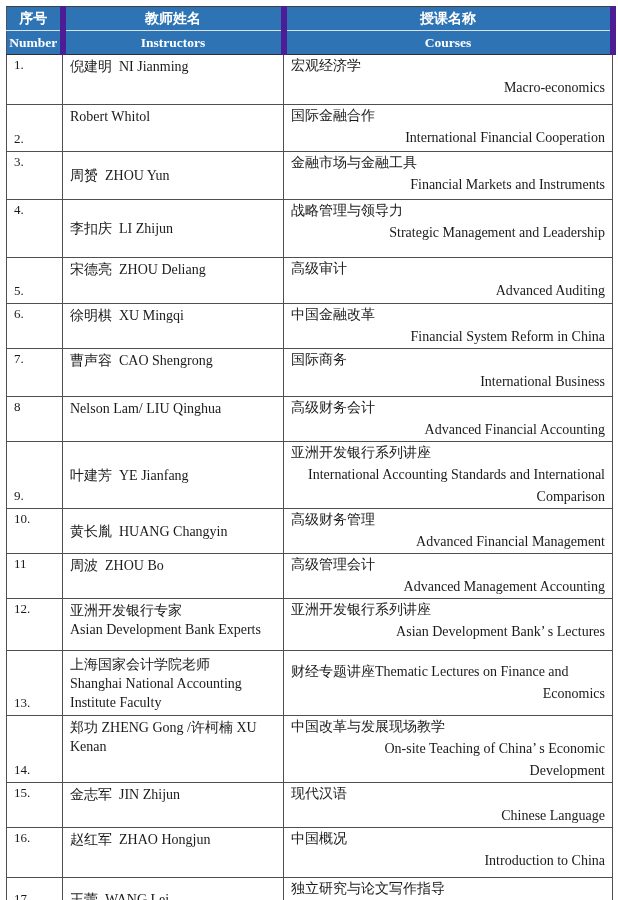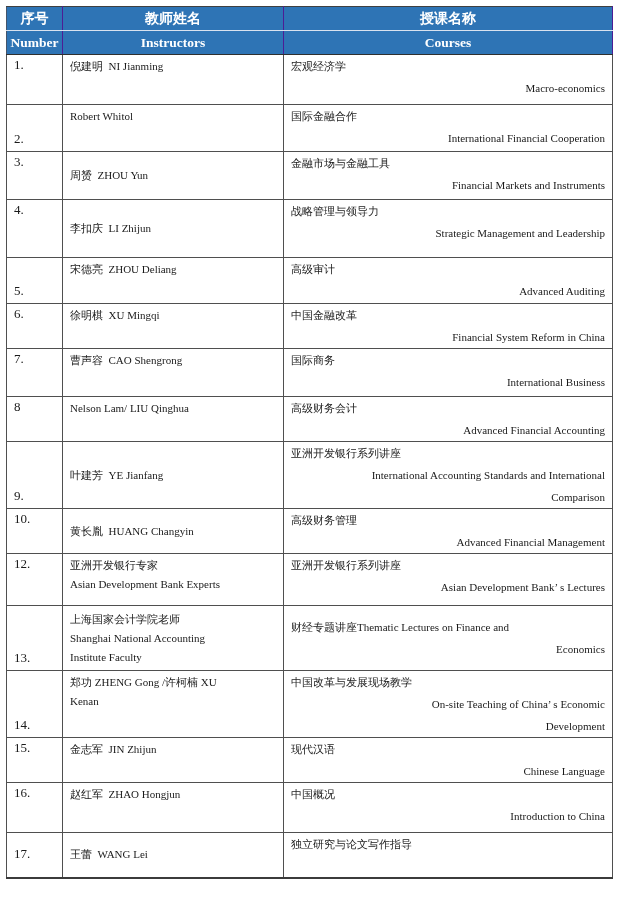--- a/index.html
+++ b/index.html
@@ -29,36 +29,36 @@
 
   thead th {
     background: #2E74B5;
     color: #ffffff;
     font-weight: bold;
     text-align: center;
     font-size: 13.5px;
     height: 21px;
     padding: 1px 2px;
     border-left: 1px solid #44546a;
-    border-right: 1px solid #4c1d95;
+    border-right: 6px solid #4c1d95;
   }
   thead tr.hdr-zh th {
     border-top: 1px solid #404040;
     border-bottom: 1px solid #d9e2ef;
     font-size: 14px;
   }
   thead tr.hdr-en th {
     border-bottom: 1.5px solid #2f2f2f;
   }
 
   tbody td {
     border: 1px solid #4f4f4f;
     vertical-align: top;
     padding: 2px 7px;
-    font-size: 11px;
+    font-size: 14px;
     overflow: hidden;
   }
   td.num-cell {
     padding-left: 7px;
     padding-bottom: 4px;
     font-size: 13px;
   }
   .ins-line {
     line-height: 19px;
     white-space: pre-wrap;
@@ -186,20 +186,30 @@
         <tr style="height: 44px;">
           <td class="num-cell" style="vertical-align: top;">10.</td>
           <td class="ins-cell" style="vertical-align: middle;">
             <div class="ins-line">黄长胤  HUANG Changyin</div>
           </td>
           <td class="crs-cell" style="vertical-align: top;">
             <div class="crs-line">高级财务管理</div>
             <div class="crs-line">Advanced Financial Management</div>
           </td>
         </tr>
+        <tr style="height: 44px;">
+          <td class="num-cell" style="vertical-align: top;">11</td>
+          <td class="ins-cell" style="vertical-align: top;">
+            <div class="ins-line">周波  ZHOU Bo</div>
+          </td>
+          <td class="crs-cell" style="vertical-align: top;">
+            <div class="crs-line">高级管理会计</div>
+            <div class="crs-line">Advanced Management Accounting</div>
+          </td>
+        </tr>
         <tr style="height: 52px;">
           <td class="num-cell" style="vertical-align: top;">12.</td>
           <td class="ins-cell" style="vertical-align: top;">
             <div class="ins-line">亚洲开发银行专家</div>
             <div class="ins-line">Asian Development Bank Experts</div>
           </td>
           <td class="crs-cell" style="vertical-align: top;">
             <div class="crs-line">亚洲开发银行系列讲座</div>
             <div class="crs-line">Asian Development Bank’ s Lectures</div>
           </td>

